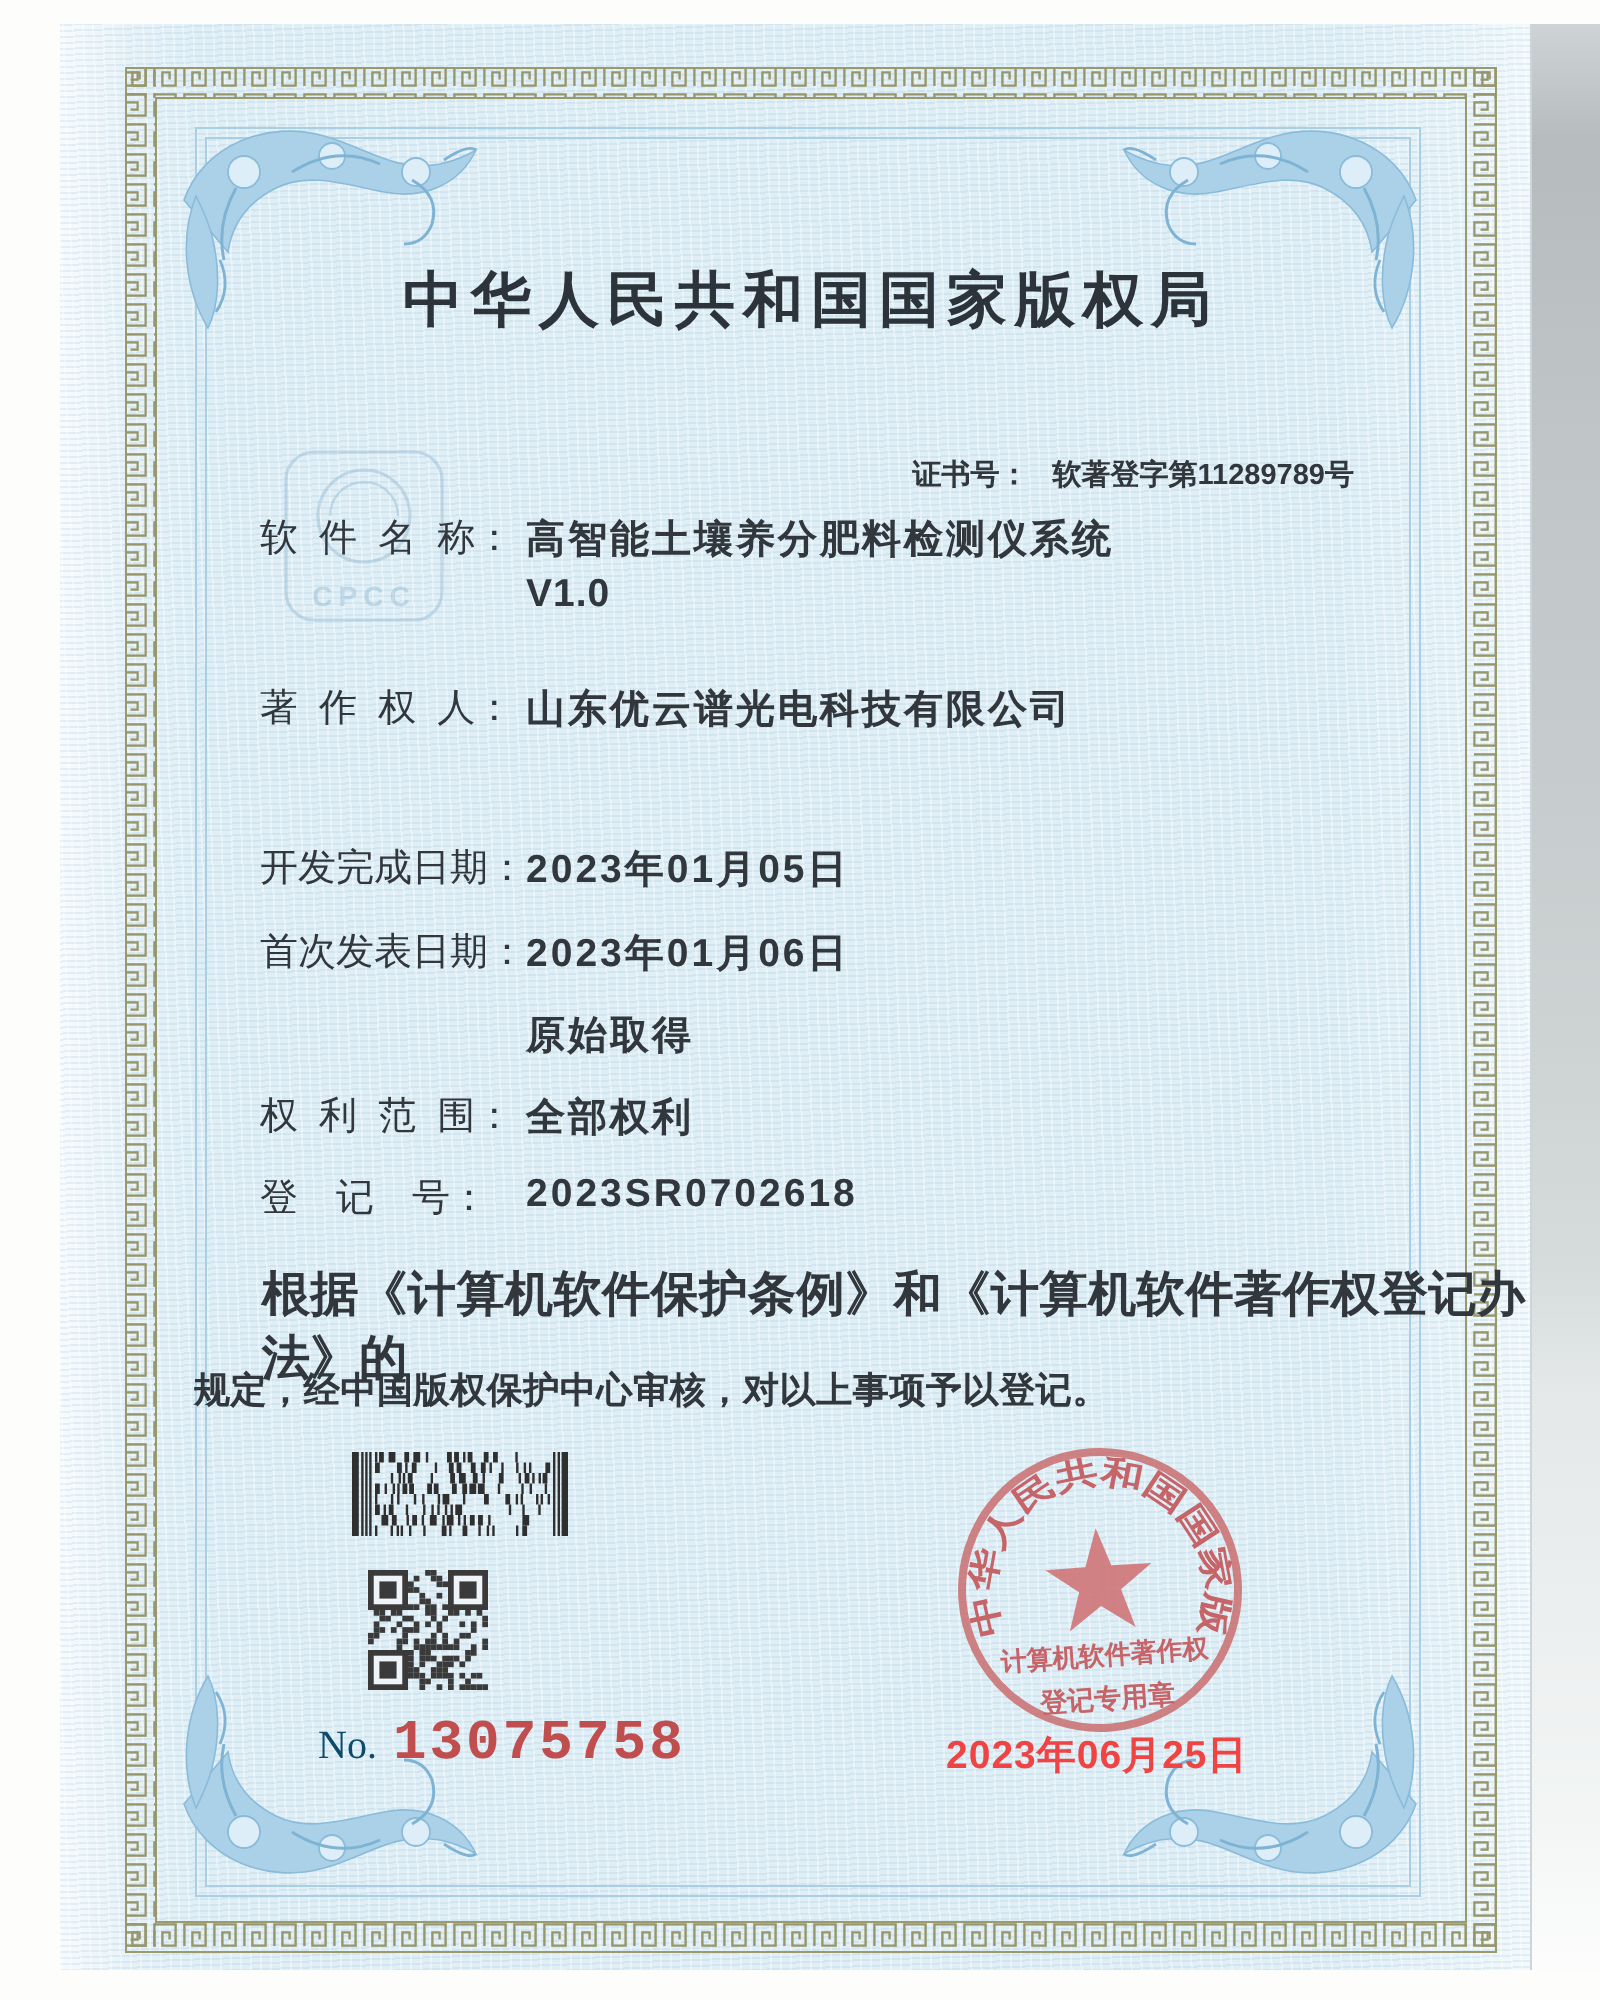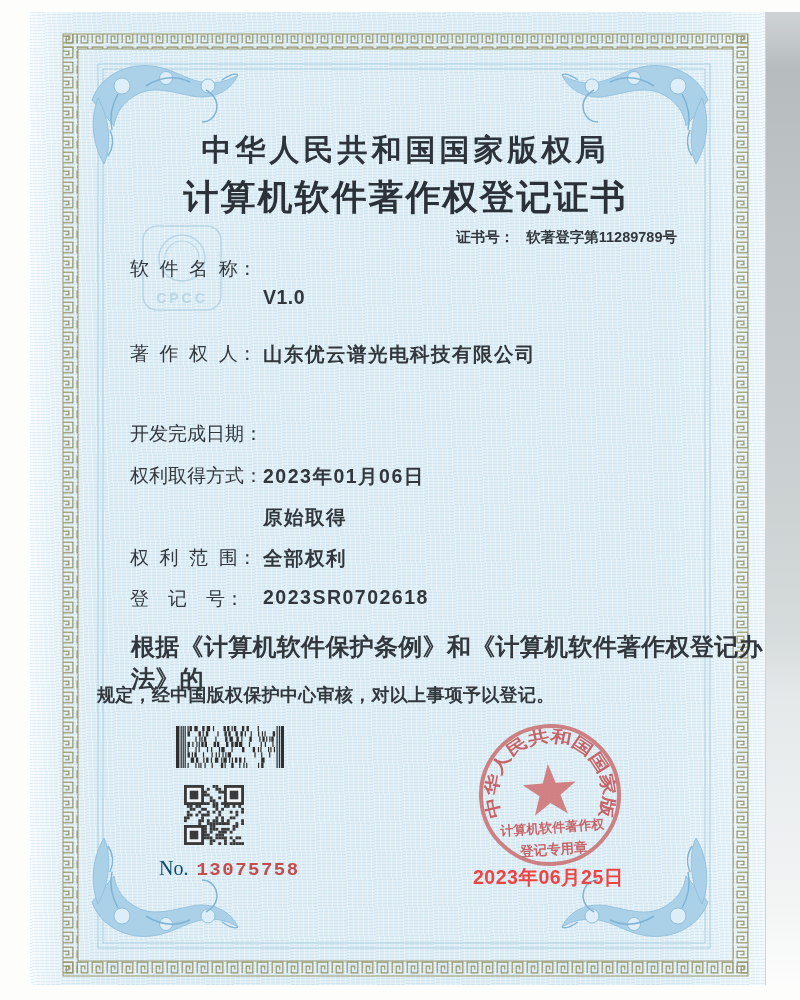--- a/index.html
+++ b/index.html
@@ -27,21 +27,21 @@
   .f-label{left:130px;width:140px;white-space:pre;font-size:19px;font-weight:400;}
   .f-value{left:263px;font-size:19.5px;font-weight:600;letter-spacing:1.5px;white-space:pre;}
   .r1{top:256px}.r1b{top:286px;letter-spacing:.5px}.r2{top:341px}.r3{top:421px}.r4{top:463px}
   .r5{top:504px}.r6{top:545px}.r7{top:586px}
   .st1{left:131px;top:631px;font-size:24px;font-weight:600;letter-spacing:.3px;}
   .st2{left:97px;top:670px;font-size:18px;font-weight:600;letter-spacing:.3px;margin-top:13px;}
   .codes{position:absolute;z-index:2;}
   .serial{left:159px;top:857px;font-size:20px;}
   .serial .no{font-family:"Liberation Serif",serif;color:#0c4a6e;}
   .serial .num{font-family:"Liberation Mono",monospace;font-weight:700;color:#c04e4e;
-    letter-spacing:1.5px;margin-left:8px;font-size:19px;}
+    letter-spacing:1.5px;margin-left:8px;font-size:28px;}
   .seal{position:absolute;left:477px;top:722px;width:146px;height:146px;z-index:3;
     transform:rotate(-4deg);opacity:.92;}
   .issue-date{left:473px;top:864px;font-size:19.5px;font-weight:700;letter-spacing:.5px;
     color:#ef4444;z-index:4;}
 </style>
 </head>
 <body>
 
 <div class="canvas">
 
@@ -88,34 +88,35 @@
 
     <g opacity="0.45">
       <rect x="143" y="226" width="78" height="84" rx="14" fill="none" stroke="#94bad2" stroke-width="1.6"></rect>
       <circle cx="182" cy="258" r="23" fill="none" stroke="#94bad2" stroke-width="1.6"></circle>
       <path d="M165,258 a17,17 0 0 1 34,0" fill="none" stroke="#94bad2" stroke-width="1.2"></path>
       <text x="182" y="303" text-anchor="middle" font-size="14" font-weight="bold" letter-spacing="3" fill="#94bad2">CPCC</text>
     </g>
   </svg>
 
   <div class="txt authority">中华人民共和国国家版权局</div>
-  <div class="txt cert-title">计算机软件著作权登记证书</div>
   <div class="txt certno">
     <span>证书号：</span><span class="v">软著登字第11289789号</span>
   </div>
 
   <div class="txt f-label r1">软  件  名  称：</div>
+  <div class="txt f-value r1">高智能土壤养分肥料检测仪系统</div>
   <div class="txt f-value r1b">V1.0</div>
 
   <div class="txt f-label r2">著  作  权  人：</div>
   <div class="txt f-value r2">山东优云谱光电科技有限公司</div>
 
   <div class="txt f-label r3">开发完成日期：</div>
-
-  <div class="txt f-label r4">权利取得方式：</div>
+  <div class="txt f-value r3">2023年01月05日</div>
+
+  <div class="txt f-label r4">首次发表日期：</div>
   <div class="txt f-value r4">2023年01月06日</div>
 
   <div class="txt f-value r5">原始取得</div>
 
   <div class="txt f-label r6">权  利  范  围：</div>
   <div class="txt f-value r6">全部权利</div>
 
   <div class="txt f-label r7">登　记　号：</div>
   <div class="txt f-value r7">2023SR0702618</div>
 

